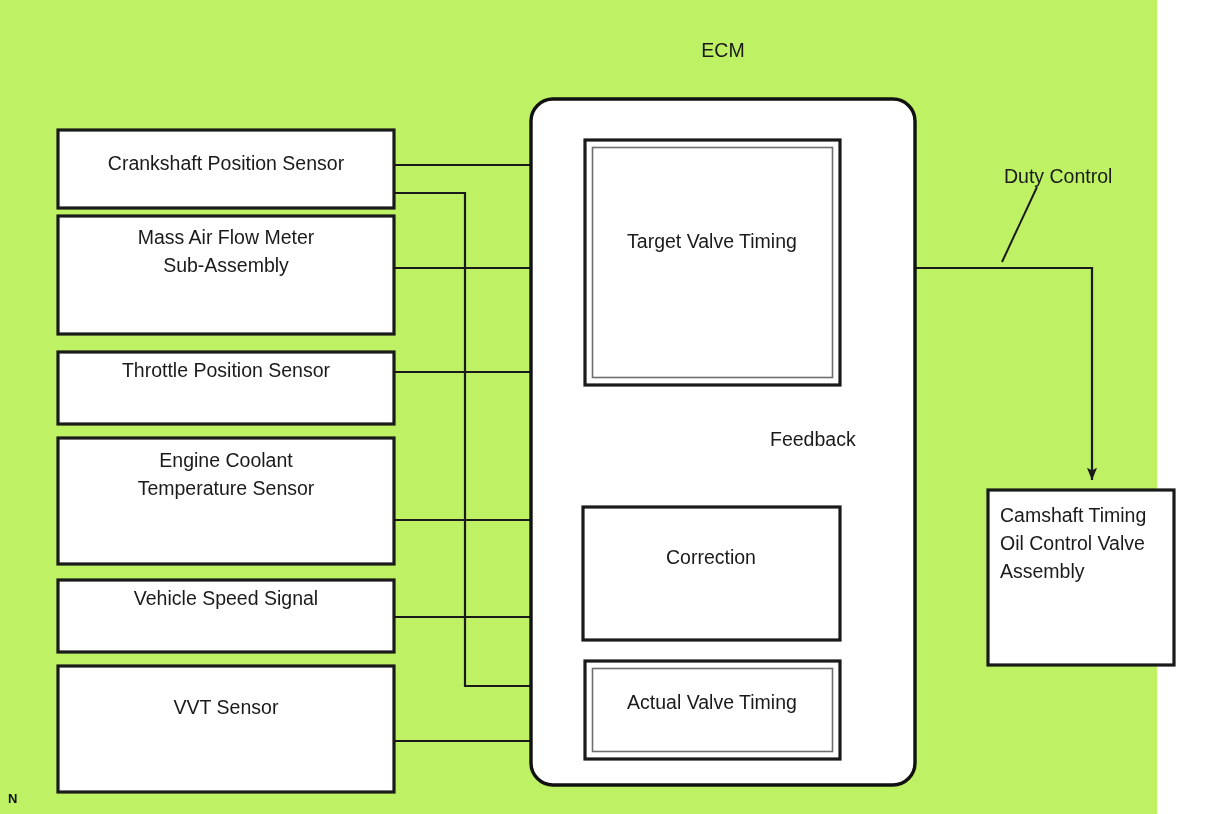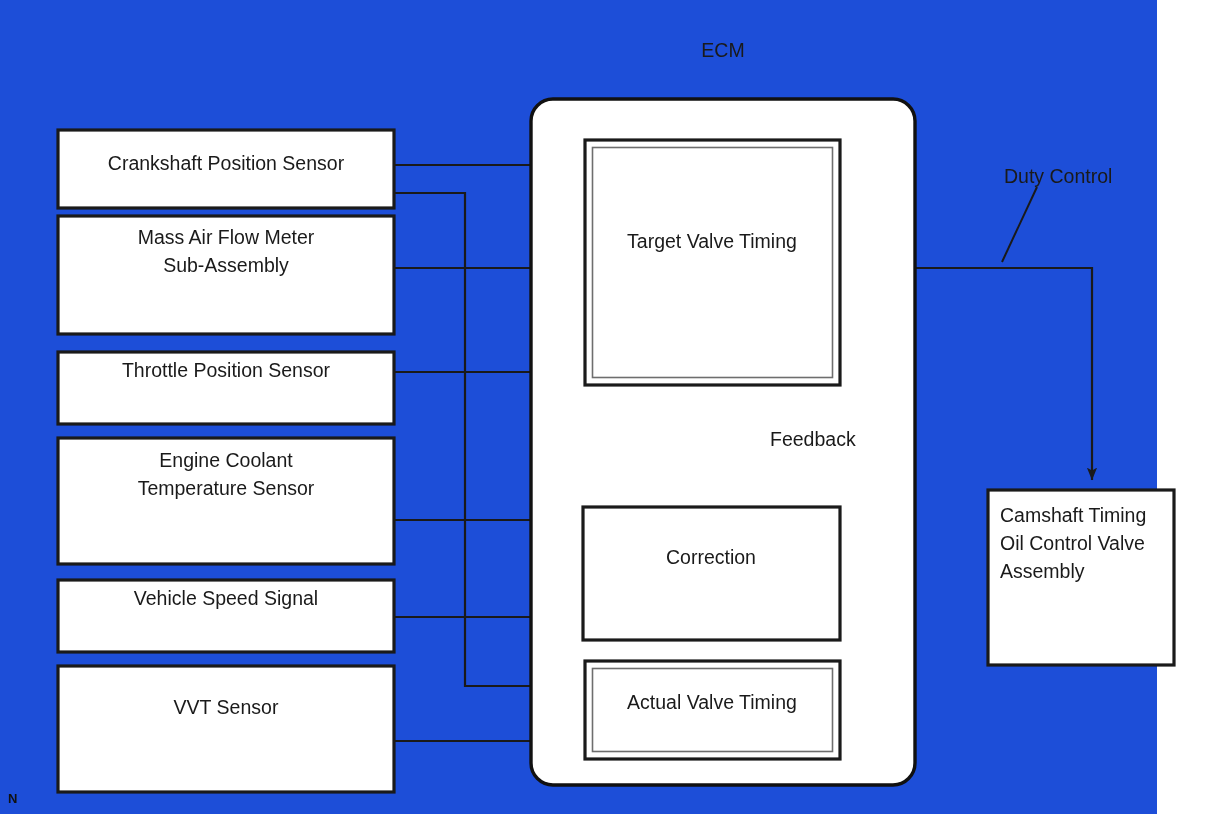--- a/index.html
+++ b/index.html
@@ -11,21 +11,21 @@
   body {
     width: 1210px;
     height: 814px;
     font-family: "Liberation Sans", sans-serif;
     overflow: hidden;
   }
   #diagram-root {
     position: relative;
     width: 1157px;
     height: 814px;
-    background: #1d4ed8;
+    background: #bef264;
   }
   svg.diagram {
     display: block;
     width: 1210px;
     height: 814px;
   }
   .box-outer {
     fill: #ffffff;
     stroke: #1a1a1a;
     stroke-width: 3.2;

